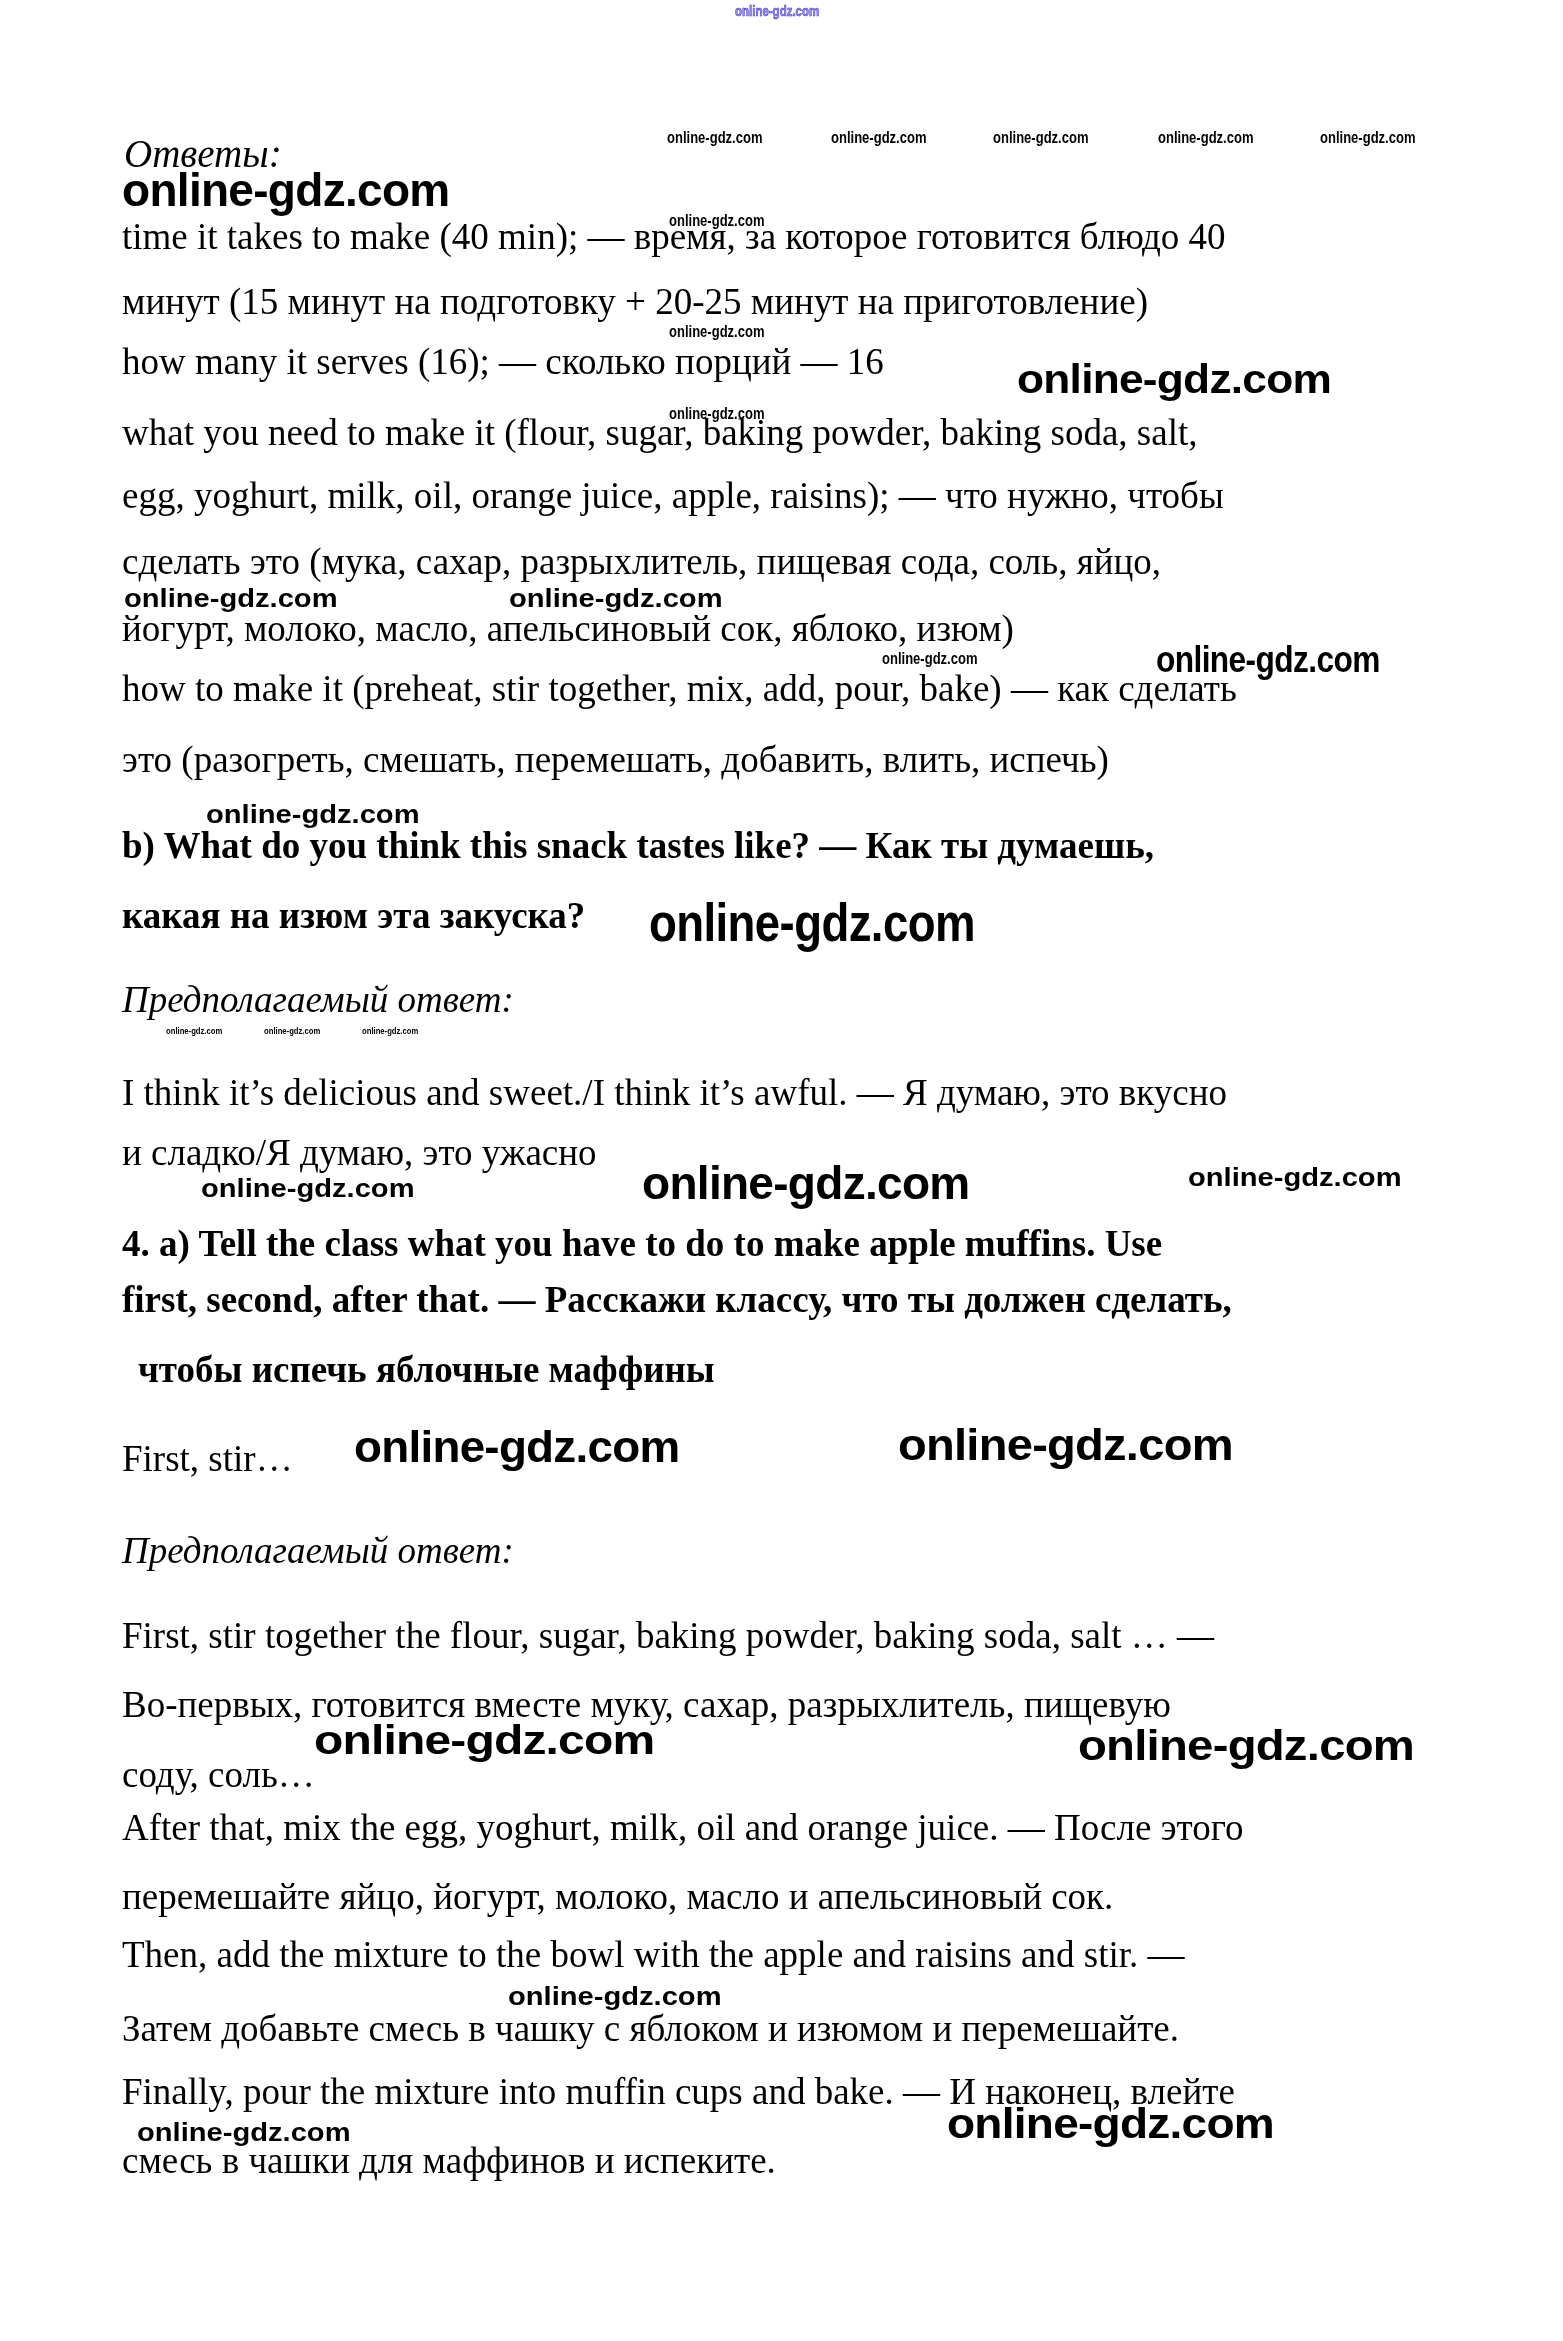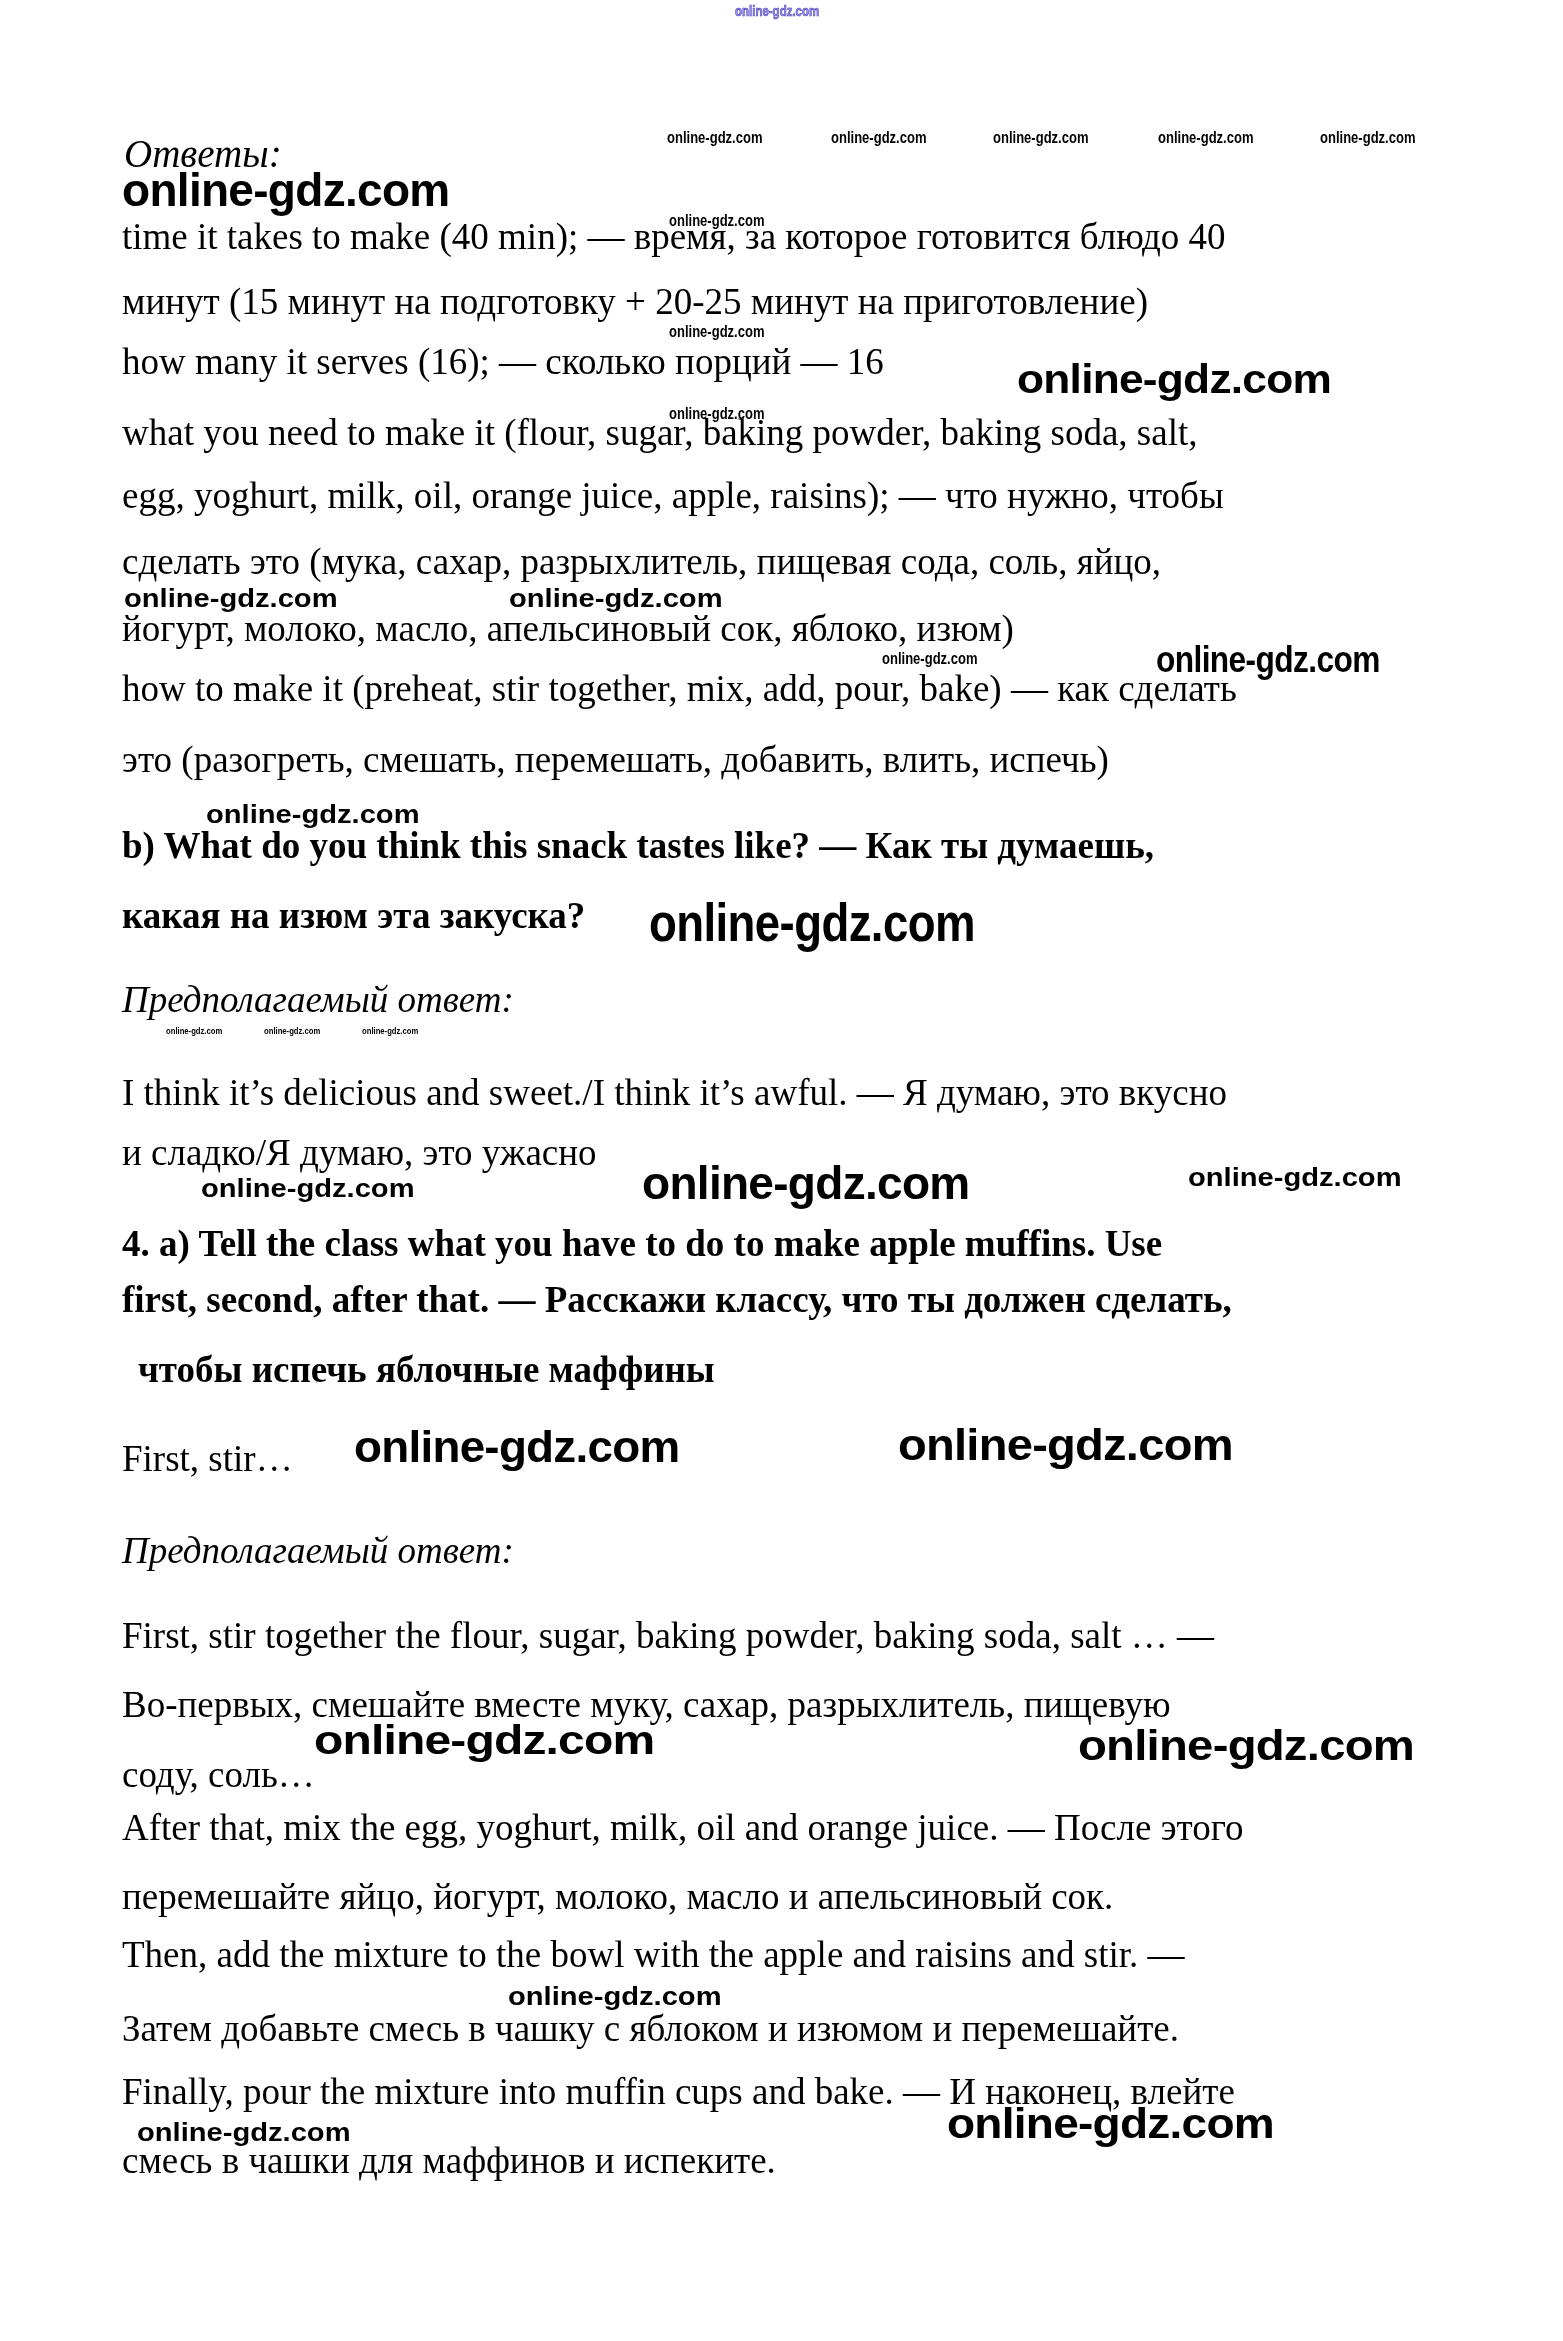--- a/index.html
+++ b/index.html
@@ -95,21 +95,21 @@
       <div class="line bold" style="left: 122px; top: 897px;">какая на изюм эта закуска?</div>
       <div class="line italic" style="left: 122px; top: 981px;">Предполагаемый ответ:</div>
       <div class="line" style="left: 122px; top: 1074px;">I think it’s delicious and sweet./I think it’s awful. — Я думаю, это вкусно</div>
       <div class="line" style="left: 122px; top: 1134px;">и сладко/Я думаю, это ужасно</div>
       <div class="line bold" style="left: 122px; top: 1225px;">4. a) Tell the class what you have to do to make apple muffins. Use</div>
       <div class="line bold" style="left: 122px; top: 1281px;">first, second, after that. — Расскажи классу, что ты должен сделать,</div>
       <div class="line bold" style="left: 122px; top: 1351px; margin-left: 16px;">чтобы испечь яблочные маффины</div>
       <div class="line" style="left: 122px; top: 1440px;">First, stir…</div>
       <div class="line italic" style="left: 122px; top: 1532px;">Предполагаемый ответ:</div>
       <div class="line" style="left: 122px; top: 1617px;">First, stir together the flour, sugar, baking powder, baking soda, salt … —</div>
-      <div class="line" style="left: 122px; top: 1686px;">Во-первых, смешайте вместе муку, сахар, разрыхлитель, пищевую</div>
+      <div class="line" style="left: 122px; top: 1686px;">Во-первых, готовится вместе муку, сахар, разрыхлитель, пищевую</div>
       <div class="line" style="left: 122px; top: 1756px;">соду, соль…</div>
       <div class="line" style="left: 122px; top: 1809px;">After that, mix the egg, yoghurt, milk, oil and orange juice. — После этого</div>
       <div class="line" style="left: 122px; top: 1878px;">перемешайте яйцо, йогурт, молоко, масло и апельсиновый сок.</div>
       <div class="line" style="left: 122px; top: 1936px;">Then, add the mixture to the bowl with the apple and raisins and stir. —</div>
       <div class="line" style="left: 122px; top: 2010px;">Затем добавьте смесь в чашку с яблоком и изюмом и перемешайте.</div>
       <div class="line" style="left: 122px; top: 2073px;">Finally, pour the mixture into muffin cups and bake. — И наконец, влейте</div>
       <div class="line" style="left: 122px; top: 2142px;">смесь в чашки для маффинов и испеките.</div>
     </div>
 </div>
 

